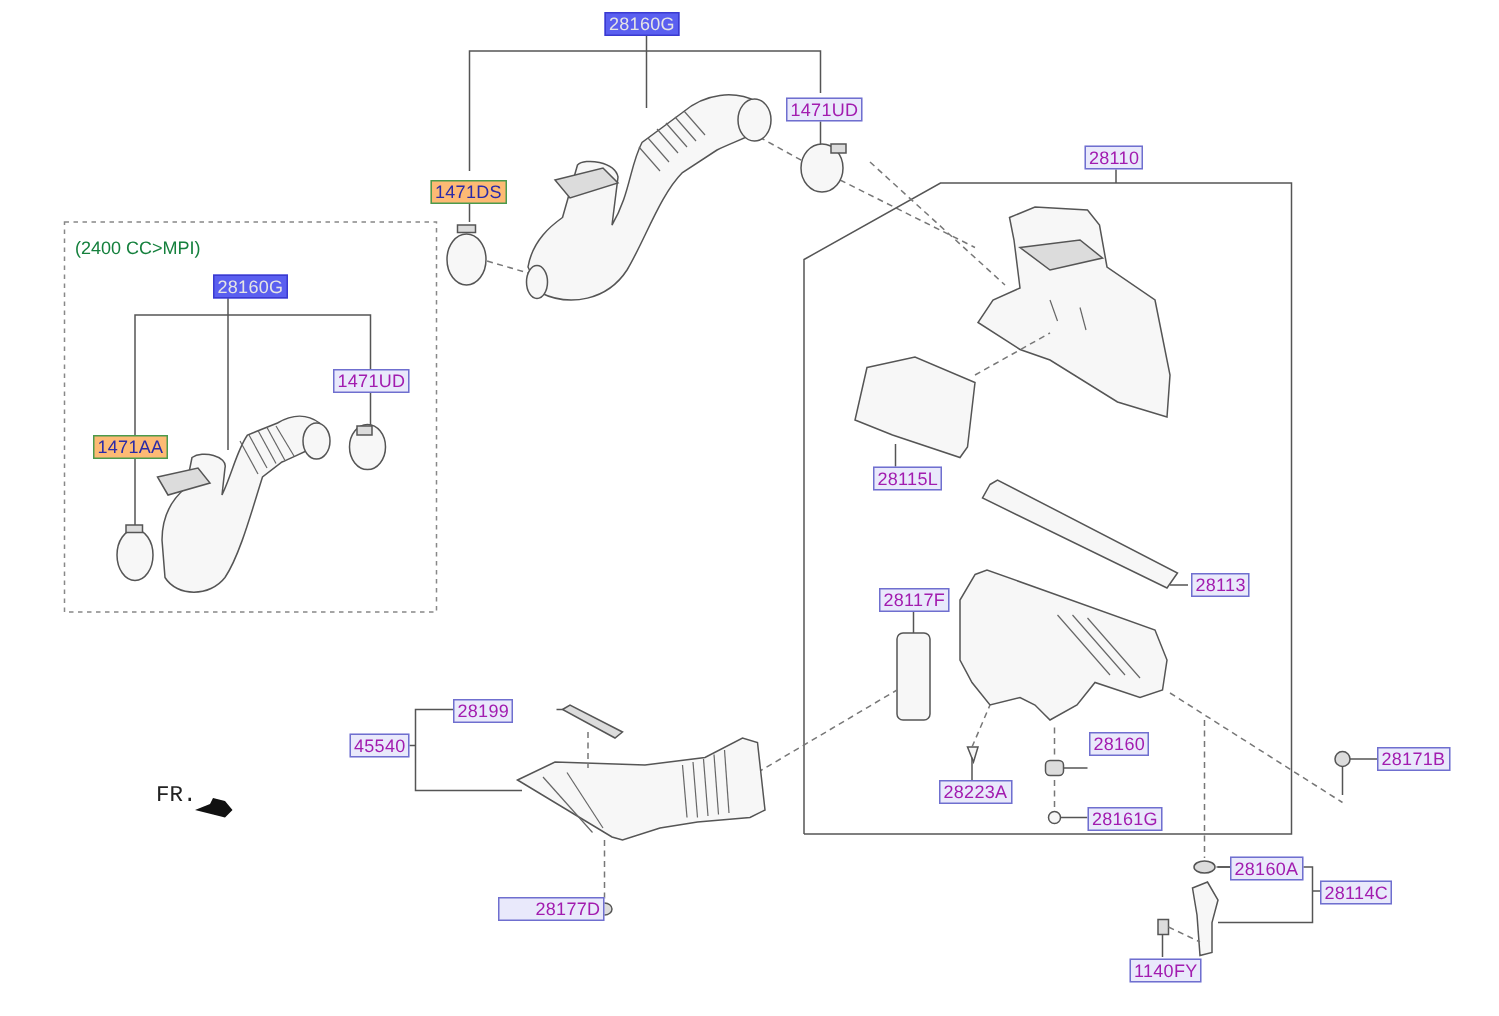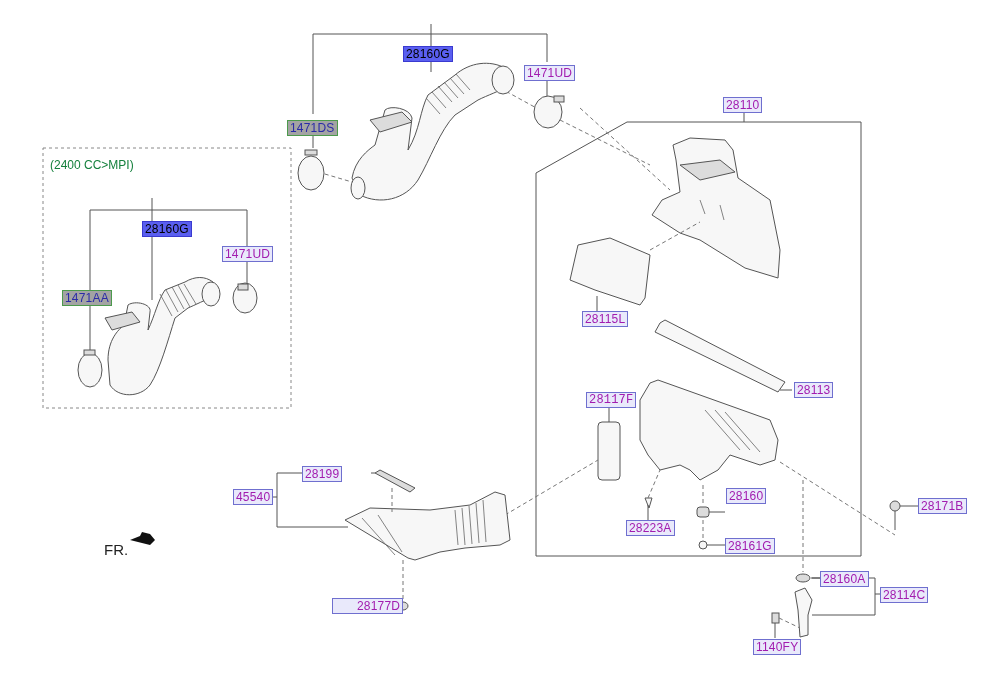--- a/index.html
+++ b/index.html
@@ -1,21 +1,21 @@
 <!DOCTYPE html>
 <html><head>
 <meta charset="utf-8">
 <style>
   html, body { margin: 0; padding: 0; background: #ffffff; }
   body { width: 999px; height: 677px; overflow: hidden; position: relative; font-family: "Liberation Sans", sans-serif; }
   #diagram { position: absolute; left: 0; top: 0; }
   .lbl { position: absolute; font-family: "Liberation Sans", sans-serif; font-size: 12px; line-height: 14px; padding: 0 2px; white-space: nowrap; cursor: pointer; letter-spacing: 0.2px; }
   .lbl.std { border: 1px solid #6f6fcf; color: #a21caf; background: #e9e9fb; }
-  .lbl.hl { border: 1px solid #3a3ad0; color: #000000; background: #5a5ff0; margin-top: 38px; }
-  .lbl.grn { border: 1px solid #4c9a4c; color: #2a2aa8; background: #a3a3a3; }
+  .lbl.hl { border: 1px solid #3a3ad0; color: #e5e5e5; background: #5a5ff0; }
+  .lbl.grn { border: 1px solid #4c9a4c; color: #2a2aa8; background: #fdba74; }
   .note { position: absolute; font-size: 12px; color: #15803d; }
   .fr { position: absolute; font-size: 15px; color: #222; font-family: "Liberation Sans", sans-serif; }
   .ln { stroke: #555; stroke-width: 1; fill: none; }
   .dash { stroke: #777; stroke-width: 1; fill: none; stroke-dasharray: 4 3; }
   .part { stroke: #555; stroke-width: 1; fill: #f7f7f7; }
   .partd { stroke: #555; stroke-width: 1; fill: #dcdcdc; }
   .rib { stroke: #666; stroke-width: 0.8; fill: none; }
 </style>
 </head>
 <body>
@@ -189,26 +189,26 @@
 <div class="lbl std" style="left:524px;top:65px;">1471UD</div>
 
 <div class="note" style="left:50px;top:158px;">(2400 CC&gt;MPI)</div>
 <div class="lbl hl" style="left:142px;top:183px;">28160G</div>
 <div class="lbl grn" style="left:62px;top:290px;">1471AA</div>
 <div class="lbl std" style="left:222px;top:246px;">1471UD</div>
 
 <div class="lbl std" style="left:723px;top:97px;">28110</div>
 <div class="lbl std" style="left:582px;top:311px;">28115L</div>
 <div class="lbl std" style="left:794px;top:382px;">28113</div>
-<div class="lbl std" style="left:586px;top:392px;font-family:Liberation Mono, monospace;">28117F</div>
+<div class="lbl std" style="left:586px;top:392px;">28117F</div>
 <div class="lbl std" style="left:626px;top:520px;">28223A</div>
 <div class="lbl std" style="left:726px;top:488px;">28160</div>
 <div class="lbl std" style="left:725px;top:538px;">28161G</div>
 <div class="lbl std" style="left:918px;top:498px;">28171B</div>
 <div class="lbl std" style="left:820px;top:571px;">28160A</div>
 <div class="lbl std" style="left:880px;top:587px;">28114C</div>
 <div class="lbl std" style="left:753px;top:639px;">1140FY</div>
 
 <div class="lbl std" style="left:233px;top:489px;">45540</div>
 <div class="lbl std" style="left:302px;top:466px;">28199</div>
 <div class="lbl std" style="left:332px;top:598px;padding-left:24px;">28177D</div>
 
-<div class="fr" style="left:104px;top:541px;">FR.</div>
+<div class="fr" style="left:104px;top:522px;font-family:Liberation Mono, monospace;">FR.</div>
 
 </body></html>

